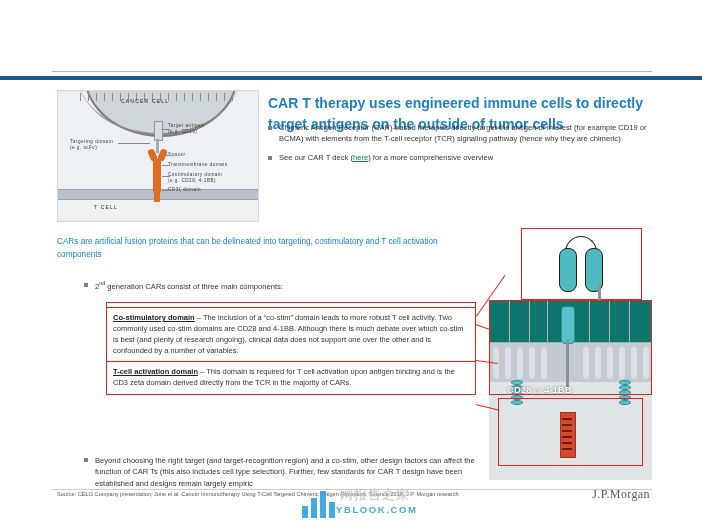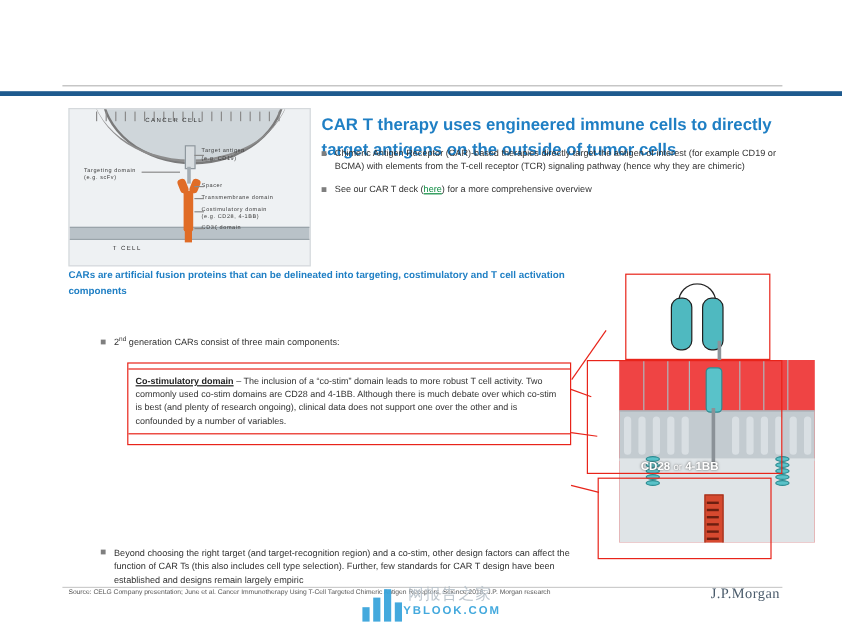--- a/index.html
+++ b/index.html
@@ -247,24 +247,24 @@
   }
   .bullet a {
     color: #0a8a3f;
     text-decoration: underline;
   }
 
   
   .section-head {
     position: absolute;
     left: 57px;
-    top: 224px;
+    top: 236px;
     width: 420px;
     font-size: 8.2px;
-    font-weight: bold;
+    font-weight: normal;
     color: #1f7fc4;
     line-height: 1.55;
   }
   .sub-bullet {
     position: absolute;
     left: 84px;
     top: 280px;
     width: 400px;
     font-size: 7.6px;
     color: #333333;
@@ -323,24 +323,23 @@
     height: 4px;
     background: #7f7f7f;
   }
 
   
   .right-panel {
     position: absolute;
     left: 489px;
     top: 300px;
     width: 163px;
-    height: 152px;
-    background: #ef4444;
+    height: 180px;
+    background: #0f766e;
     overflow: hidden;
-    margin-left: 27px;
   }
   .rp-mem {
     position: absolute;
     left: 0;
     top: 42px;
     width: 163px;
     height: 40px;
     background: #c3cbd0;
     border-top: 1px solid #a8b0b6;
     border-bottom: 1px solid #a8b0b6;
@@ -658,20 +657,23 @@
   <div class="sub-bullet">
     <span>2</span><span class="sup">nd</span><span> generation CARs consist of three main components:</span>
   </div>
 
   <div class="comp-box">
     <div style="position:relative;height:0;border-top:1.3px solid #e8241a;margin:0 -6px 4px -6px;"></div>
     <div class="row">
       <u>Co-stimulatory domain</u><span> – The inclusion of a “co-stim” domain leads to more robust T cell activity. Two commonly used co-stim domains are CD28 and 4-1BB. Although there is much debate over which co-stim is best (and plenty of research ongoing), clinical data does not support one over the other and is confounded by a number of variables.</span>
     </div>
     <div style="position:relative;height:0;border-top:1.3px solid #e8241a;margin:0 -6px 4px -6px;"></div>
+    <div class="row">
+      <u>T-cell activation domain</u><span> – This domain is required for T cell activation upon antigen binding and is the CD3 zeta domain derived directly from the TCR in the majority of CARs.</span>
+    </div>
   </div>
 
   <div class="bottom-bullet">Beyond choosing the right target (and target-recognition region) and a co-stim, other design factors can affect the function of CAR Ts (this also includes cell type selection). Further, few standards for CAR T design have been established and designs remain largely empiric</div>
 
   <div class="right-panel">
     <div class="rp-hair" style="left:20px"></div>
     <div class="rp-hair" style="left:40px"></div>
     <div class="rp-hair" style="left:58px"></div>
     <div class="rp-hair" style="left:100px"></div>
     <div class="rp-hair" style="left:120px"></div>

